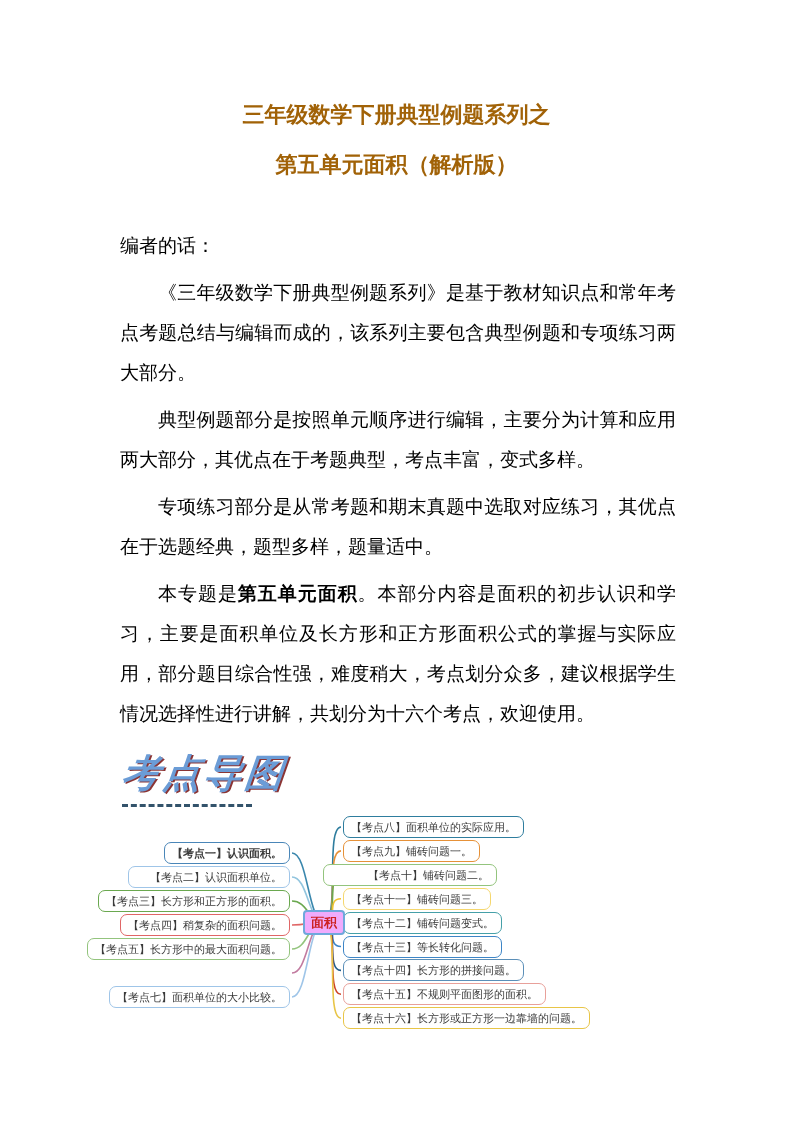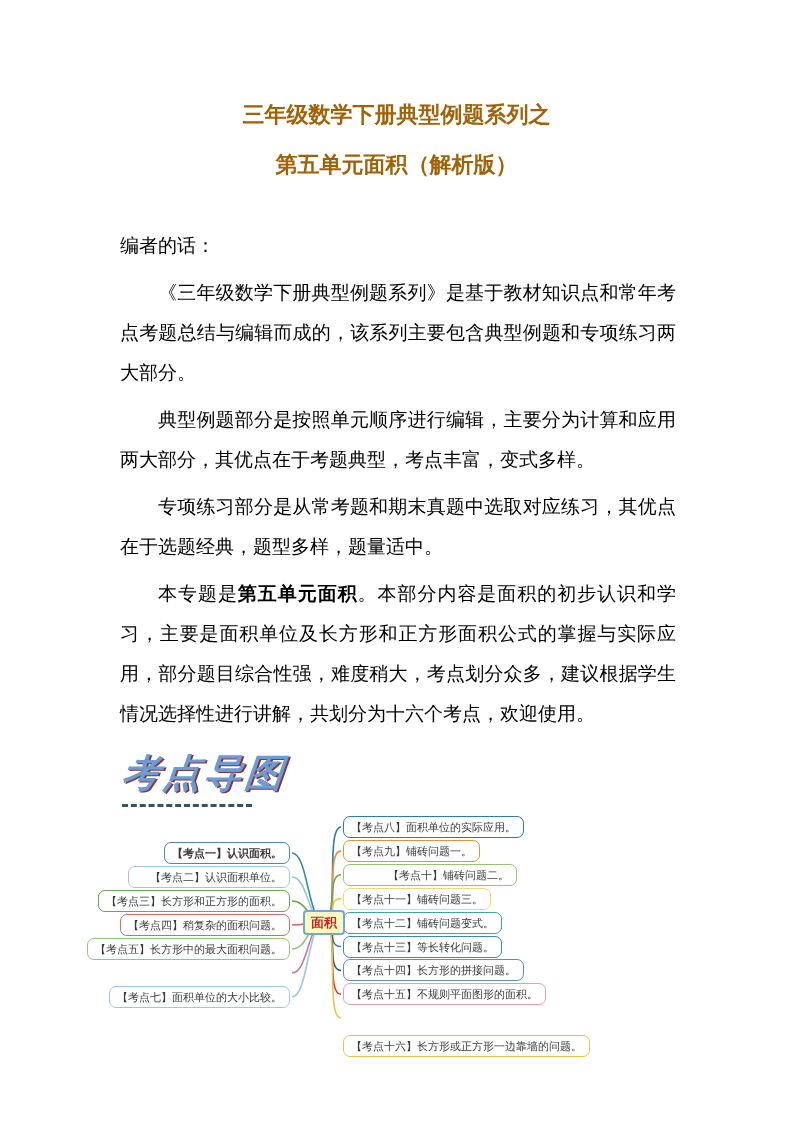--- a/index.html
+++ b/index.html
@@ -88,21 +88,21 @@
     white-space: nowrap;
     z-index: 2;
     line-height: 14px;
   }
   .mm-center {
     position: absolute;
     left: 303px;
     top: 100px;
     width: 42px;
     height: 25px;
-    background: #fef9c3;
+    background: #f0abfc;
     border: 2px solid #6fa8dc;
     border-radius: 4px;
     color: #cc2222;
     font-size: 13px;
     font-weight: bold;
     text-align: center;
     line-height: 21px;
     z-index: 3;
   }
 </style>
@@ -148,22 +148,22 @@
       </svg>
     <div class="mm-center" style="border-color: rgb(111, 168, 220); color: rgb(204, 34, 34);">面积</div>
   <div class="mm-node" style="border-color: rgb(74, 134, 184); top: 32px; right: 503px; font-weight: bold;">【考点一】认识面积。</div>
       <div class="mm-node" style="border-color: rgb(159, 197, 232); top: 56px; right: 503px; padding-left: 21px;">【考点二】认识面积单位。</div>
       <div class="mm-node" style="border-color: rgb(106, 168, 79); top: 80px; right: 503px;">【考点三】长方形和正方形的面积。</div>
       <div class="mm-node" style="border-color: rgb(224, 102, 102); top: 104px; right: 503px;">【考点四】稍复杂的面积问题。</div>
       <div class="mm-node" style="border-color: rgb(147, 196, 125); top: 128px; right: 503px;">【考点五】长方形中的最大面积问题。</div>
       <div class="mm-node" style="border-color: rgb(159, 197, 232); top: 176px; right: 503px;">【考点七】面积单位的大小比较。</div>
       <div class="mm-node" style="border-color: rgb(46, 125, 158); top: 6px; left: 343px;">【考点八】面积单位的实际应用。</div>
       <div class="mm-node" style="border-color: rgb(230, 145, 56); top: 29.9px; left: 343px;">【考点九】铺砖问题一。</div>
-      <div class="mm-node" style="border-color: rgb(147, 196, 125); top: 53.8px; left: 343px; padding-left: 44px;">【考点十】铺砖问题二。</div>
+      <div class="mm-node" style="border-color: rgb(147, 196, 125); top: 53.8px; left: 323px; padding-left: 44px;">【考点十】铺砖问题二。</div>
       <div class="mm-node" style="border-color: rgb(245, 215, 110); top: 77.7px; left: 343px;">【考点十一】铺砖问题三。</div>
       <div class="mm-node" style="border-color: rgb(69, 160, 168); top: 101.6px; left: 343px;">【考点十二】铺砖问题变式。</div>
       <div class="mm-node" style="border-color: rgb(61, 133, 198); top: 125.5px; left: 343px;">【考点十三】等长转化问题。</div>
       <div class="mm-node" style="border-color: rgb(91, 143, 184); top: 149.4px; left: 343px;">【考点十四】长方形的拼接问题。</div>
       <div class="mm-node" style="border-color: rgb(232, 160, 154); top: 173.3px; left: 343px;">【考点十五】不规则平面图形的面积。</div>
-      <div class="mm-node" style="border-color: rgb(232, 197, 71); top: 197.2px; left: 343px; margin-top: 28px;">【考点十六】长方形或正方形一边靠墙的问题。</div>
+      <div class="mm-node" style="border-color: rgb(232, 197, 71); top: 197.2px; left: 343px;">【考点十六】长方形或正方形一边靠墙的问题。</div>
     </div>
 
 </div>
 
 </body></html>

